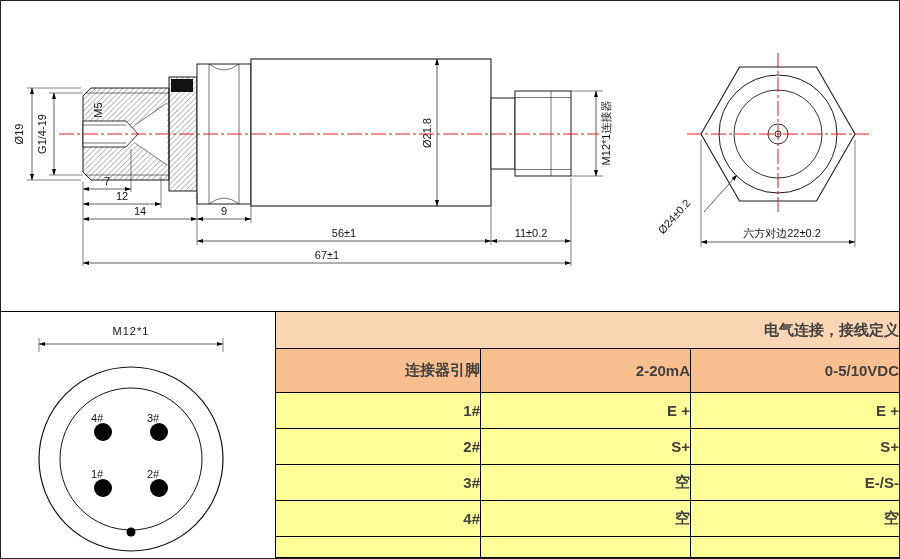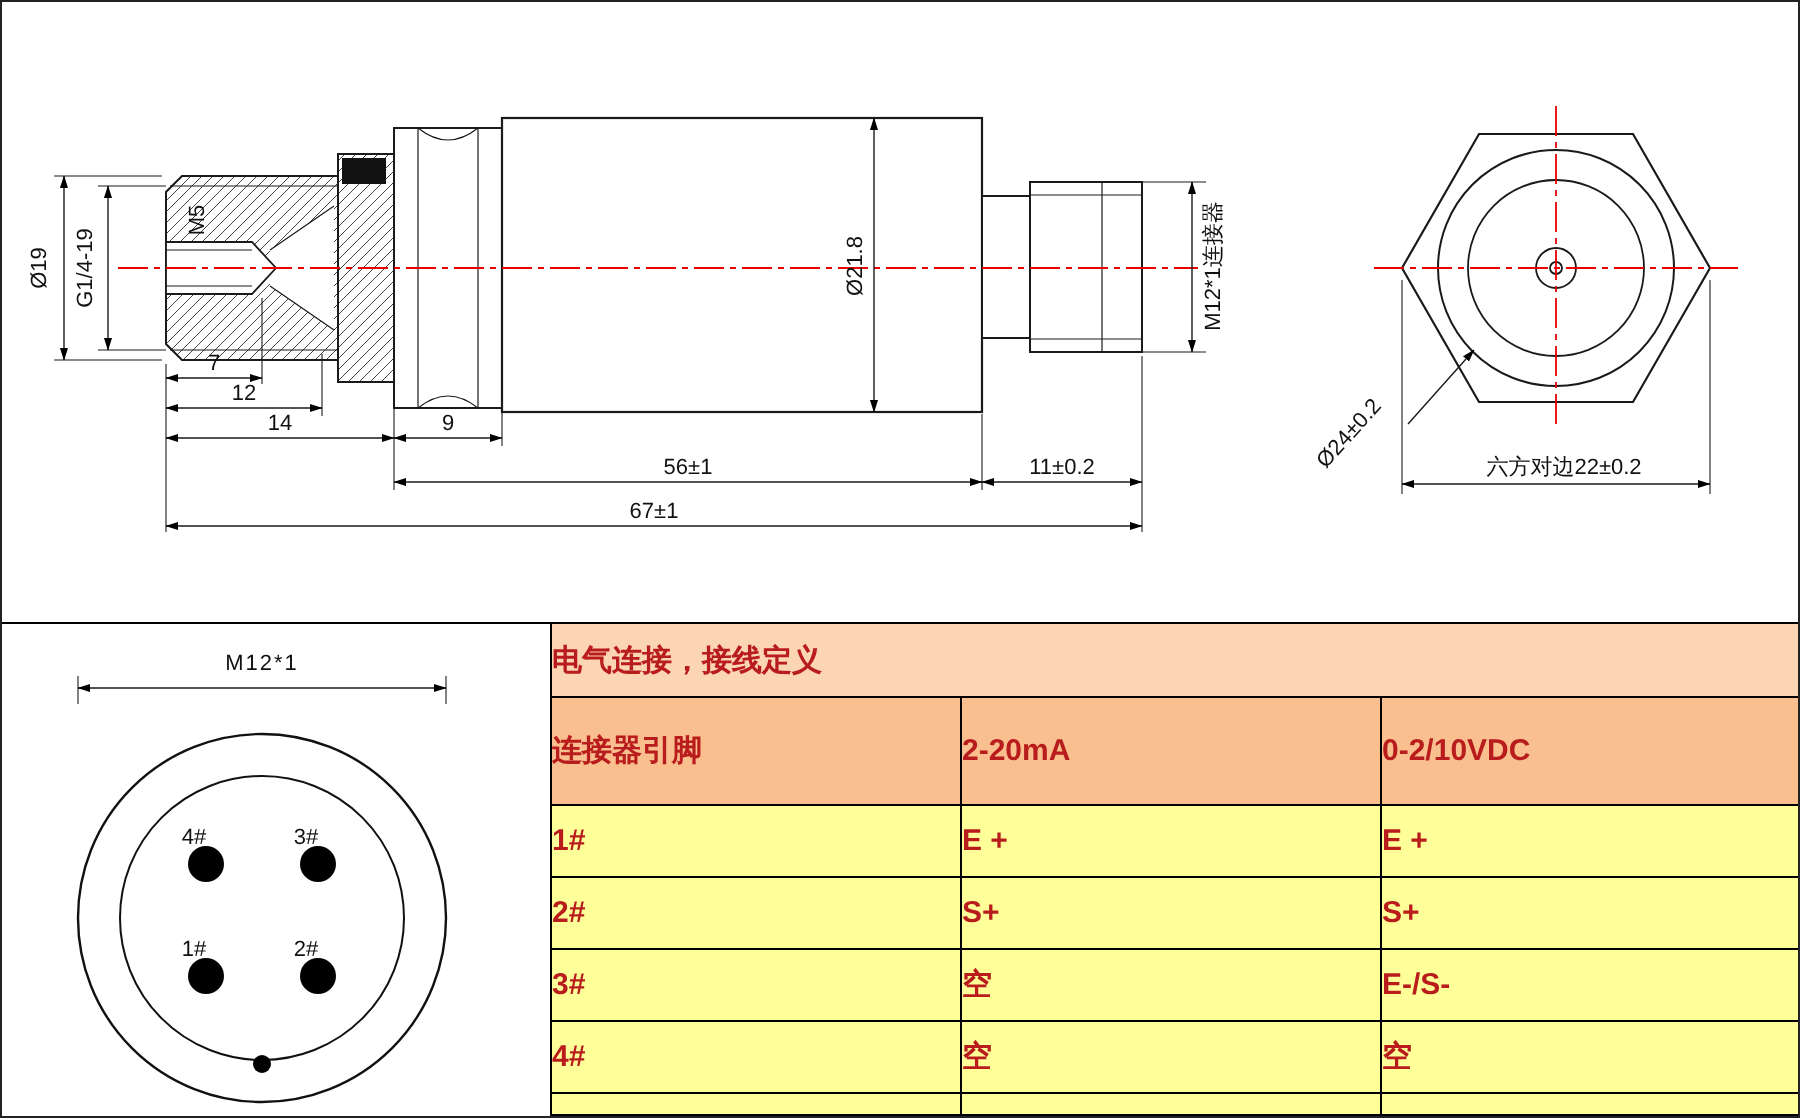--- a/index.html
+++ b/index.html
@@ -6,26 +6,26 @@
   body { background:#ffffff; font-family:"Liberation Sans", sans-serif; }
   .canvas {
     position:relative; width:900px; height:559px;
     background:#fff; border:1px solid #222; overflow:hidden;
   }
   .top-svg { position:absolute; top:0; left:0; }
   .divider { position:absolute; top:310px; left:0; width:898px; height:0; border-top:1px solid #000; }
   .pin-svg { position:absolute; top:310px; left:0; }
   table.wiring {
     position:absolute; top:310px; left:274px; width:624px; height:247px;
-    border-collapse:collapse; table-layout:fixed; text-align:left;
-    font-weight:bold; font-size:15px; color:#b91c1c;
+    border-collapse:collapse; table-layout:fixed; text-align:right;
+    font-weight:bold; font-size:15px; color:#404040;
   }
   .wiring td { border:1px solid #000; vertical-align:middle; }
   .title-row  td { background:var(--title-bg,#FCD5B4); height:37px; font-size:15px; }
-  .header-row td { background:var(--header-bg,#FABF8F); height:54px; }
+  .header-row td { background:var(--header-bg,#FABF8F); height:44px; }
   .data-row   td { background:var(--row-bg,#FFFF99); height:36px; }
   .empty-row  td { background:var(--row-bg,#FFFF99); }
   svg text { font-family:"Liberation Sans", sans-serif; fill:#111; font-size:11px; }
   .outline { stroke:#1a1a1a; fill:#fff; }
   .thin  { stroke:#1a1a1a; stroke-width:0.6; fill:none; }
   .dim   { stroke:#1a1a1a; stroke-width:0.7; fill:none; }
   .ext   { stroke:#1a1a1a; stroke-width:0.55; fill:none; }
   .cl    { stroke:var(--centerline,#E80000); stroke-width:0.9; fill:none; stroke-dasharray:15,3,3,3; }
 </style>
 </head>
@@ -163,21 +163,21 @@
         <col style="width:210px">
         <col style="width:209px">
       </colgroup>
     <tbody>
       <tr class="title-row">
         <td colspan="3">电气连接，接线定义</td>
       </tr>
       <tr class="header-row">
         <td>连接器引脚</td>
         <td>2-20mA</td>
-        <td>0-2/10VDC</td>
+        <td>0-5/10VDC</td>
       </tr>
       <tr class="data-row">
         <td>1#</td>
         <td>E +</td>
         <td>E +</td>
       </tr>
       <tr class="data-row">
         <td>2#</td>
         <td>S+</td>
         <td>S+</td>

